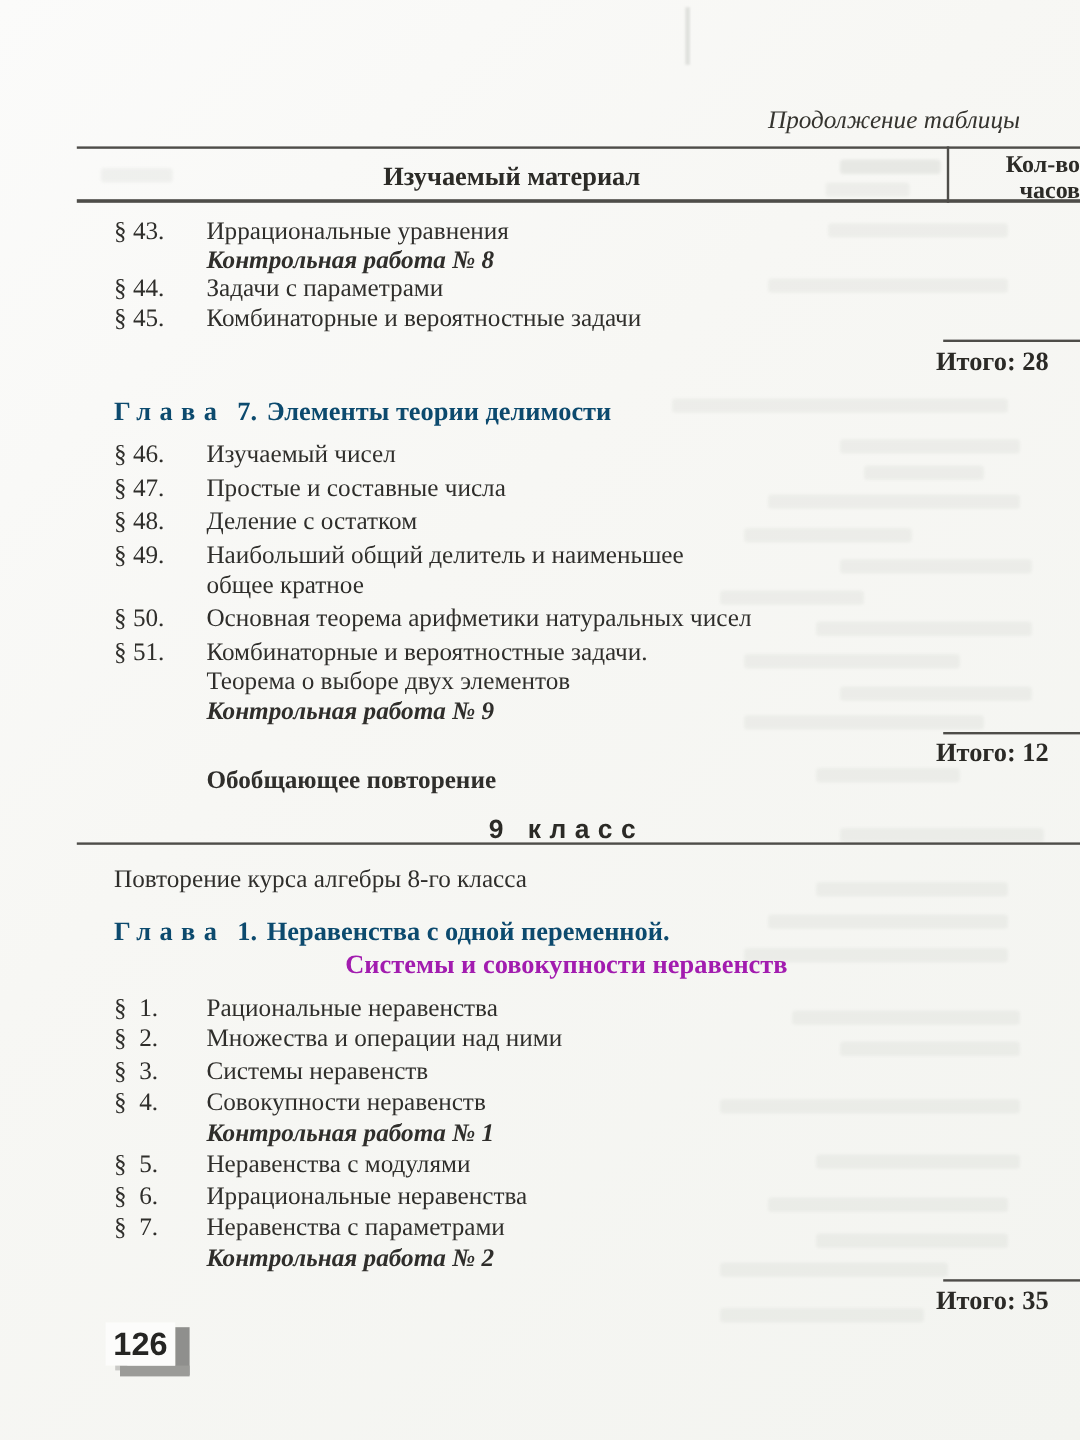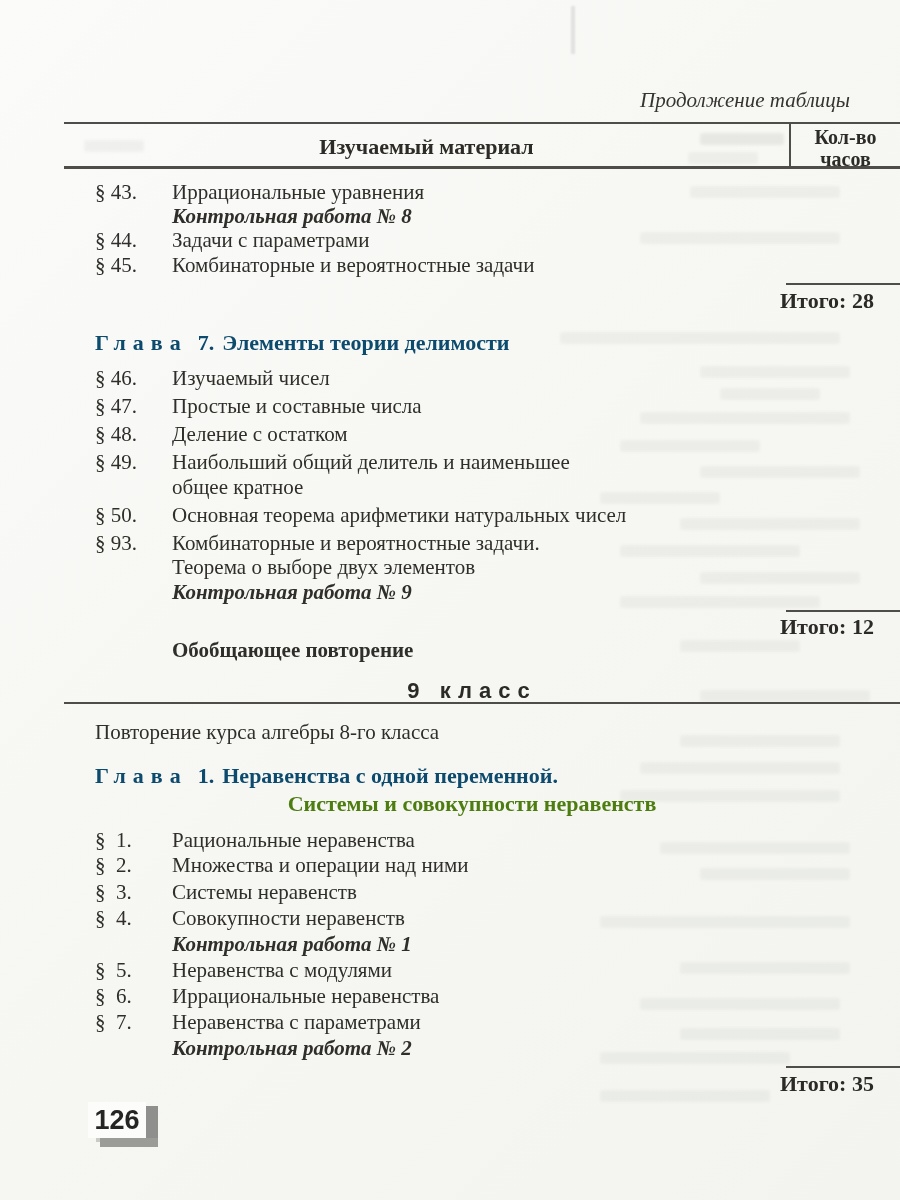--- a/index.html
+++ b/index.html
@@ -23,34 +23,34 @@
   
   .rule{position:absolute;background:#4e4d49;height:2px;}
   .rule-top{left:64px;top:122px;width:836px;}
   .rule-head-bottom{left:64px;top:166px;width:836px;height:3px;}
   .vdiv{position:absolute;left:789px;top:122px;width:2px;height:47px;background:#4e4d49;}
   .head-material{
     position:absolute;left:64px;top:134px;width:725px;text-align:center;
     font-weight:bold;font-size:22px;color:#2c2b27;
   }
   .head-hours{
-    position:absolute;left:791px;top:126px;width:109px;text-align:center;
+    position:absolute;left:791px;top:126px;width:109px;text-align:right;
     font-weight:bold;font-size:20px;line-height:22px;color:#2c2b27;
   }
   
   .row{position:absolute;left:95px;right:0;font-size:21px;white-space:nowrap;}
   .num{display:inline-block;width:77px;white-space:pre;}
   .hrs{position:absolute;left:794px;width:112px;text-align:right;font-weight:bold;
        padding-right:0;transform:translateX(14px);}
   .row-plain{position:absolute;left:95px;right:0;font-size:21px;white-space:nowrap;}
   
   .chapter{position:absolute;left:95px;font-size:22px;font-weight:bold;white-space:nowrap;color:#0c4a6e;}
   .ch-word{letter-spacing:7px;}
   .ch-num{margin-left:10px;margin-right:8px;}
-  .ch-line2{position:absolute;left:64px;width:816px;text-align:center;font-size:22px;font-weight:bold;white-space:nowrap;color:#4d7c0f;}
+  .ch-line2{position:absolute;left:64px;width:816px;text-align:center;font-size:22px;font-weight:bold;white-space:nowrap;color:#a21caf;}
   
   .total{position:absolute;left:780px;font-size:22px;font-weight:bold;white-space:nowrap;color:#2b2a26;text-align:center;}
   .rule-total{left:786px;width:114px;}
   
   .grade9-head{
     position:absolute;left:64px;top:678px;width:816px;text-align:center;
     font-family:"Liberation Sans", sans-serif;font-weight:bold;font-size:22px;
     letter-spacing:7px;color:#2b2a26;
   }
   .rule-grade9{left:64px;top:702px;width:836px;}
@@ -159,21 +159,21 @@
   </div>
   <div class="row" style="top:475px">
     <span class="num"></span><span class="txt">общее кратное</span>
     
   </div>
   <div class="row" style="top:503px">
     <span class="num">§ 50.</span><span class="txt">Основная теорема арифметики натуральных чисел</span>
     
   </div>
   <div class="row" style="top:531px">
-    <span class="num">§ 93.</span><span class="txt">Комбинаторные и вероятностные задачи.</span>
+    <span class="num">§ 51.</span><span class="txt">Комбинаторные и вероятностные задачи.</span>
   </div>
   <div class="row" style="top:555px">
     <span class="num"></span><span class="txt">Теорема о выборе двух элементов</span>
     
   </div>
   <div class="row" style="top:580px">
     <span class="num"></span><span class="txt it">Контрольная работа № 9</span>
     
   </div>
   <div class="rule rule-total" style="top:610px"></div>

